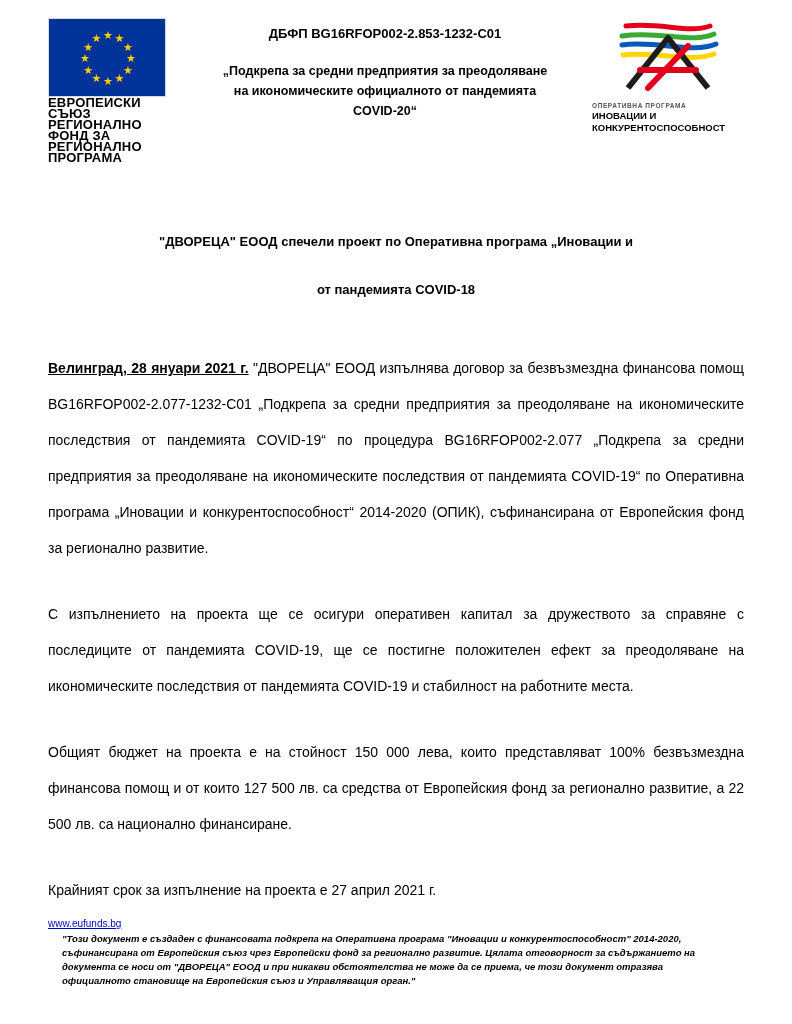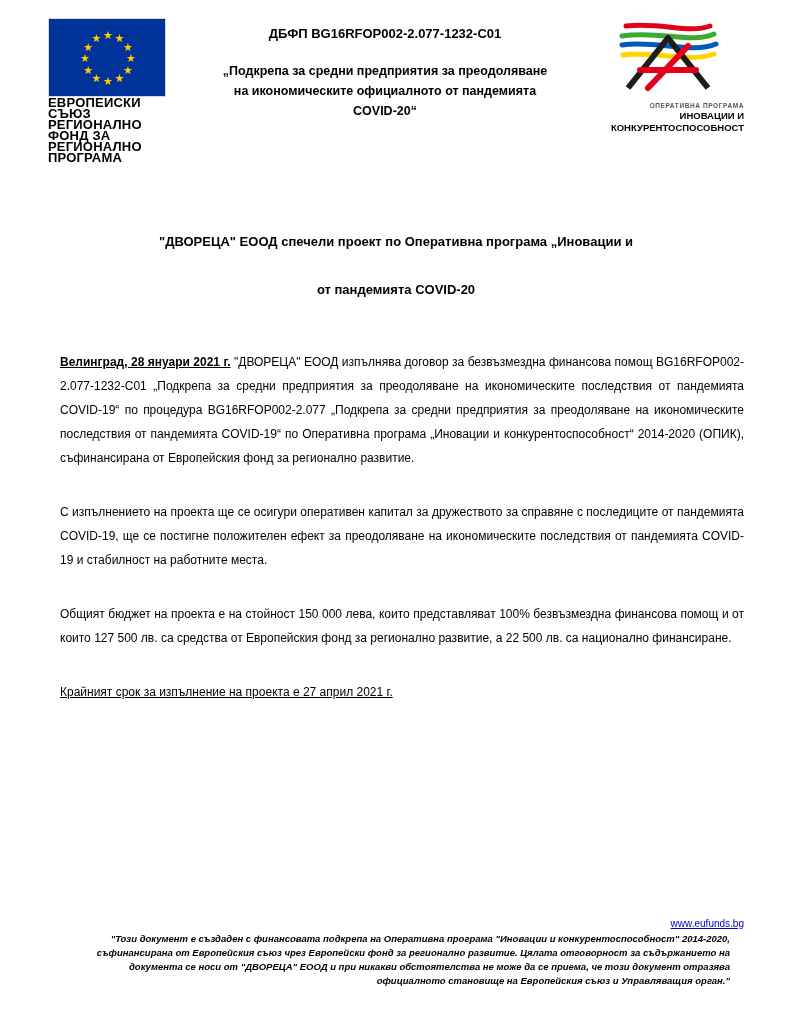--- a/index.html
+++ b/index.html
@@ -73,21 +73,21 @@
   .doc-subtitle {
     font-size: 12.5px;
     font-weight: bold;
     line-height: 20px;
     margin-top: 20px;
   }
 
   .opic-block {
     width: 152px;
     flex: 0 0 152px;
-    text-align: right;
+    text-align: left;
   }
   .opic-logo {
     width: 152px;
     height: 82px;
     position: relative;
     overflow: hidden;
   }
   .opic-caption {
     font-size: 6.5px;
     font-weight: bold;
@@ -110,38 +110,38 @@
     font-size: 13px;
     font-weight: bold;
     text-align: center;
     line-height: 24px;
     margin: 0 26px 0 26px;
   }
   .paragraphs {
     margin-top: 48px;
   }
   p.para {
-    font-size: 12px;
-    line-height: 24px;
+    font-size: 14px;
+    line-height: 36px;
     text-align: justify;
-    margin: 0 0 30px 12px;
-  }
-  p.para:last-child { margin-bottom: 0; text-decoration: underline; }
+    margin: 0 0 30px 0;
+  }
+  p.para:last-child { margin-bottom: 0; }
   .lead {
     font-weight: bold;
     text-decoration: underline;
   }
 
   
   .footer {
     position: absolute;
     left: 48px;
     right: 48px;
     bottom: 36px;
-    text-align: right;
+    text-align: left;
   }
   .footer-link {
     font-size: 10px;
     color: #0000CC;
     text-decoration: underline;
     display: inline-block;
     margin-bottom: 3px;
   }
   .footer-note {
     font-size: 9.5px;
@@ -174,21 +174,21 @@
           <span class="eu-star" style="left: 42px; top: 14.0814px;">★</span>
         </div>
       <div class="eu-caption">
         <div>ЕВРОПЕЙСКИ СЪЮЗ</div>
         <div>РЕГИОНАЛНО ФОНД ЗА</div>
         <div>РЕГИОНАЛНО ПРОГРАМА</div>
       </div>
     </div>
 
     <div class="title-block">
-      <div class="doc-code">ДБФП BG16RFOP002-2.077-1232-C01</div>
+      <div class="doc-code">ДБФП BG16RFOP002-2.853-1232-C01</div>
       <div class="doc-subtitle">
         <div>„Подкрепа за средни предприятия за преодоляване</div>
         <div>на икономическите официалното от пандемията</div>
         <div>COVID-20“</div>
       </div>
     </div>
 
     <div class="opic-block">
       <div class="opic-logo">
         <svg width="152" height="82" viewBox="0 0 152 82">
@@ -208,21 +208,21 @@
         <div>КОНКУРЕНТОСПОСОБНОСТ</div>
       </div>
     </div>
   </div>
 
   <div class="content">
 
     <h1 class="headline">
       <span>"ДВОРЕЦА" ЕООД спечели проект по Оперативна програма „Иновации и</span><br>
       <br>
-      <span>от пандемията COVID-20</span>
+      <span>от пандемията COVID-18</span>
     </h1>
 
     <div class="paragraphs">
       <p class="para"><span class="lead">Велинград, 28 януари 2021 г.</span><span> "ДВОРЕЦА" ЕООД изпълнява договор за безвъзмездна финансова помощ BG16RFOP002-2.077-1232-C01 „Подкрепа за средни предприятия за преодоляване на икономическите последствия от пандемията COVID-19“ по процедура BG16RFOP002-2.077 „Подкрепа за средни предприятия за преодоляване на икономическите последствия от пандемията COVID-19“ по Оперативна програма „Иновации и конкурентоспособност“ 2014-2020 (ОПИК), съфинансирана от Европейския фонд за регионално развитие.</span></p>
       <p class="para">С изпълнението на проекта ще се осигури оперативен капитал за дружеството за справяне с последиците от пандемията COVID-19, ще се постигне положителен ефект за преодоляване на икономическите последствия от пандемията COVID-19 и стабилност на работните места.</p>
       <p class="para">Общият бюджет на проекта е на стойност 150 000 лева, които представляват 100% безвъзмездна финансова помощ и от които 127 500 лв. са средства от Европейския фонд за регионално развитие, а 22 500 лв. са национално финансиране.</p>
       <p class="para">Крайният срок за изпълнение на проекта е 27 април 2021 г.</p>
     </div>
   </div>
 

